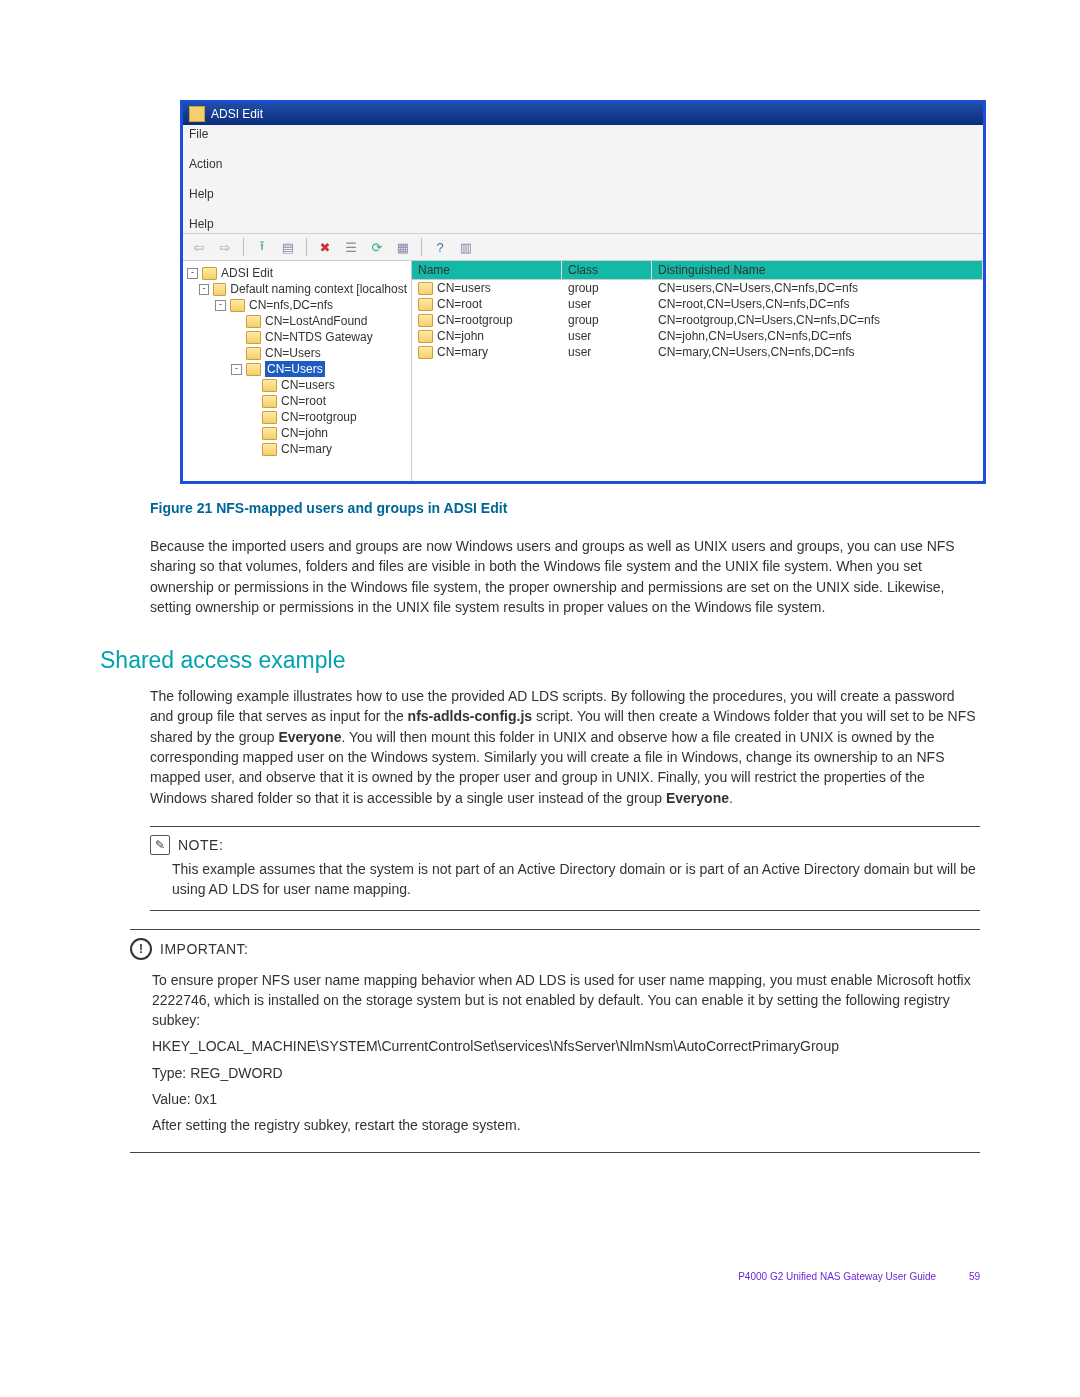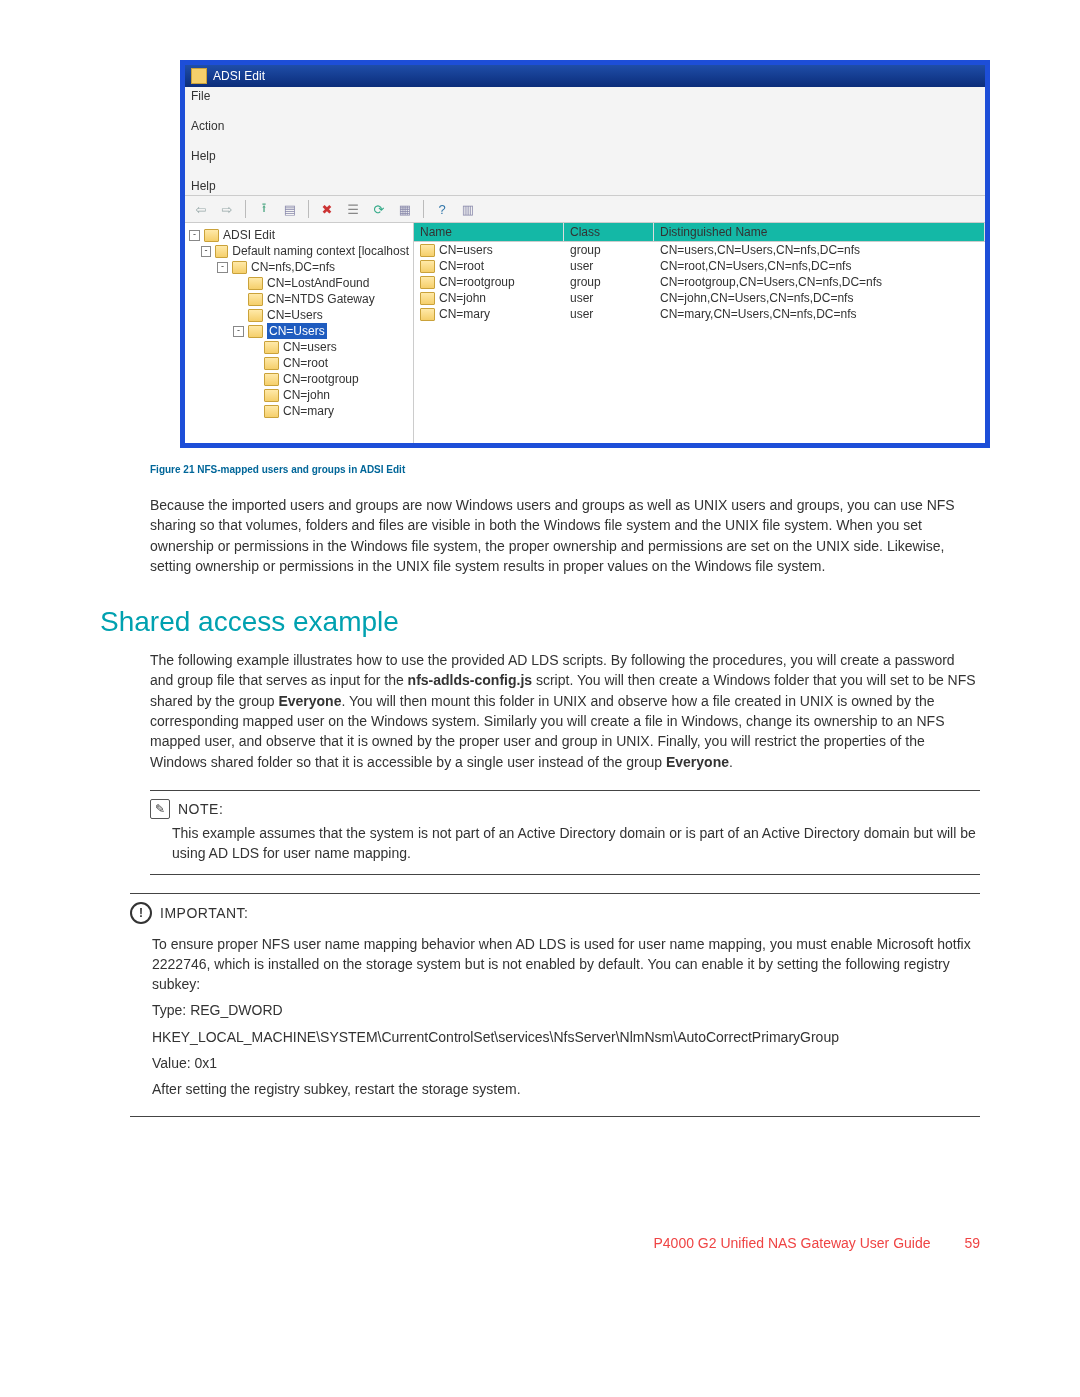--- a/index.html
+++ b/index.html
@@ -9,27 +9,28 @@
     font-size: 14px;
     color: #333;
     background: #fff;
     width: 1080px;
   }
   .page {
     padding: 60px 100px 40px 100px;
   }
   
   .win {
-    border: 5px solid #1d4ed8;
+    border: 3px solid #1d4ed8;
     width: 800px;
     margin-left: 80px;
     margin-bottom: 16px;
     font-family: Tahoma, Arial, sans-serif;
     font-size: 12px;
     background: #fff;
+    margin-top: 40px;
   }
   .win-title {
     background: linear-gradient(#1f4ea8, #0b2d7a);
     color: #fff;
     padding: 3px 6px;
     display: flex;
     align-items: center;
     gap: 6px;
     font-weight: 400;
   }
@@ -134,33 +135,33 @@
   }
   .list-row .cell-name {
     display: flex;
     align-items: center;
     gap: 4px;
   }
   
   .fig-caption {
     color: #006699;
     font-weight: bold;
-    font-size: 10px;
+    font-size: 14px;
     margin-left: 50px;
     margin-bottom: 20px;
   }
   .para {
     margin-left: 50px;
     line-height: 1.45;
     margin-bottom: 18px;
   }
   h2.section {
     color: #00a1b0;
     font-weight: 400;
-    font-size: 28px;
+    font-size: 23px;
     margin: 30px 0 12px 0;
   }
   .callout {
     margin-left: 30px;
     margin-bottom: 18px;
   }
   .callout-rule {
     border-top: 1px solid #444;
   }
   .callout-head {
@@ -194,22 +195,22 @@
     font-weight: bold;
   }
   .callout-body {
     padding: 0 0 10px 22px;
     line-height: 1.45;
   }
   .callout-body p { margin: 6px 0; }
   .footer {
     text-align: right;
     padding: 60px 100px 40px 0;
-    font-size: 14px;
-    color: #ef4444;
+    font-size: 10px;
+    color: #6d28d9;
   }
   .footer .pn {
     display: inline-block;
     margin-left: 30px;
   }
 </style>
 </head>
 <body>
 
 <div class="page">
@@ -380,22 +381,22 @@
   </div>
 
   <div class="callout">
     <div class="callout-rule"></div>
     <div class="callout-head">
       <span class="imp-icon">!</span>
       <span class="lbl">IMPORTANT:</span>
     </div>
     <div class="callout-body">
       <p>To ensure proper NFS user name mapping behavior when AD LDS is used for user name mapping, you must enable Microsoft hotfix 2222746, which is installed on the storage system but is not enabled by default. You can enable it by setting the following registry subkey:</p>
+      <p>HKEY_LOCAL_MACHINE\SYSTEM\CurrentControlSet\services\NfsServer\NlmNsm\AutoCorrectPrimaryGroup</p>
       <p>Type: REG_DWORD</p>
-      <p>HKEY_LOCAL_MACHINE\SYSTEM\CurrentControlSet\services\NfsServer\NlmNsm\AutoCorrectPrimaryGroup</p>
       <p>Value: 0x1</p>
       <p>After setting the registry subkey, restart the storage system.</p>
     </div>
     <div class="callout-rule"></div>
   </div>
 
 </div>
 
 <div class="footer">
   <span>P4000 G2 Unified NAS Gateway User Guide</span>

